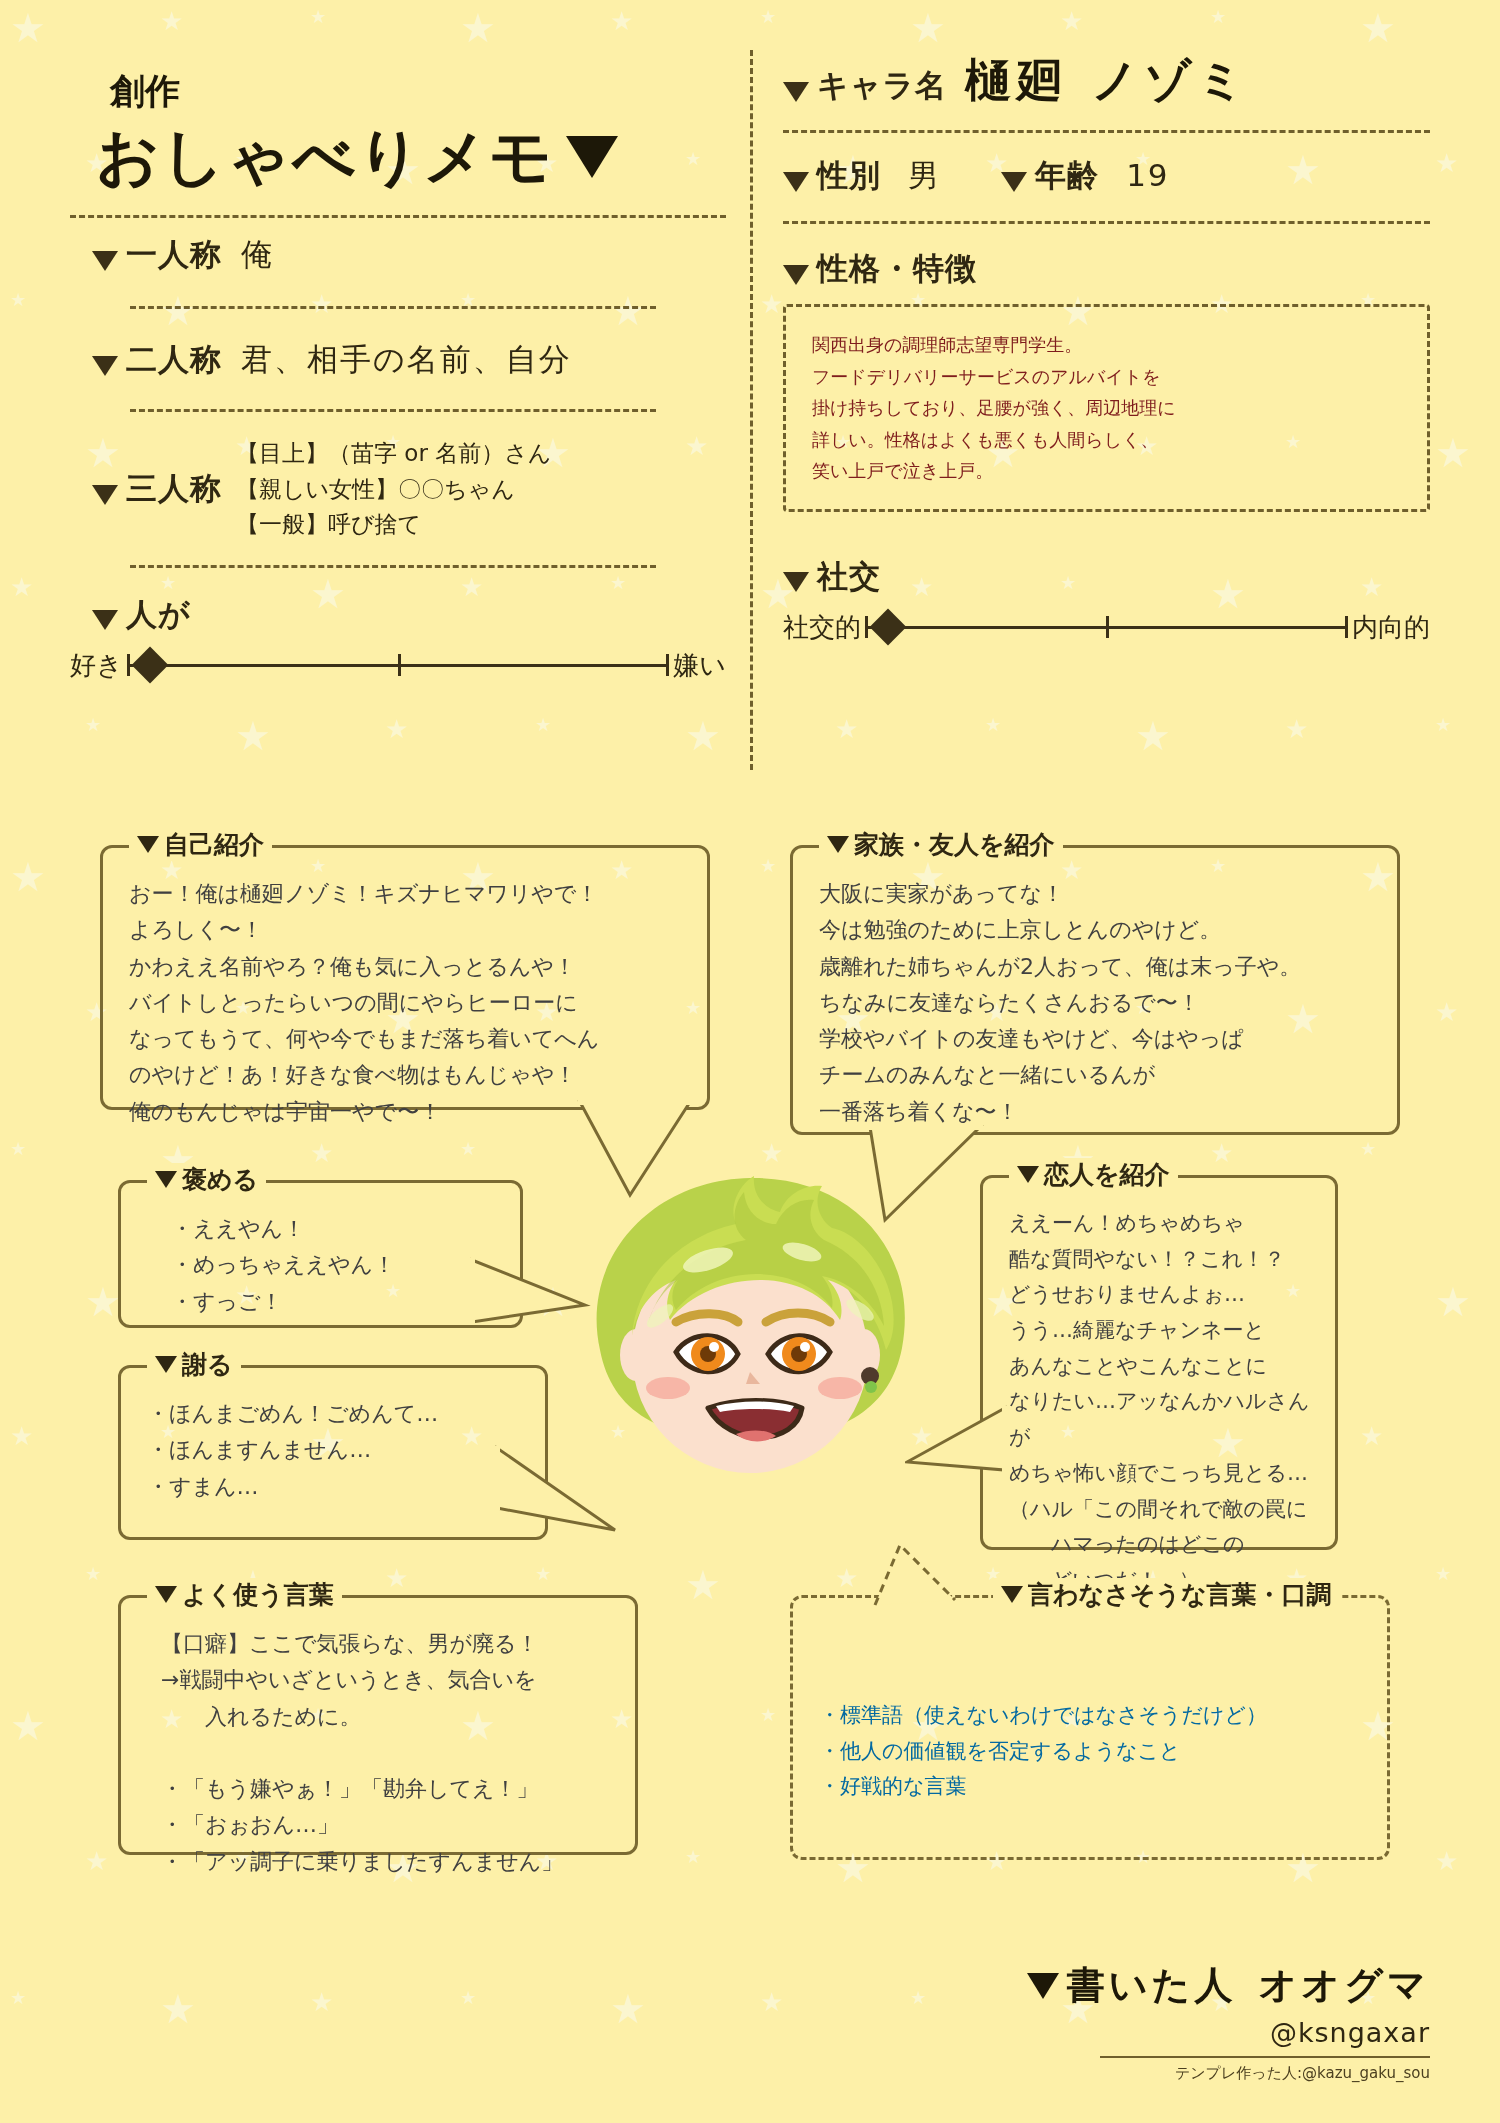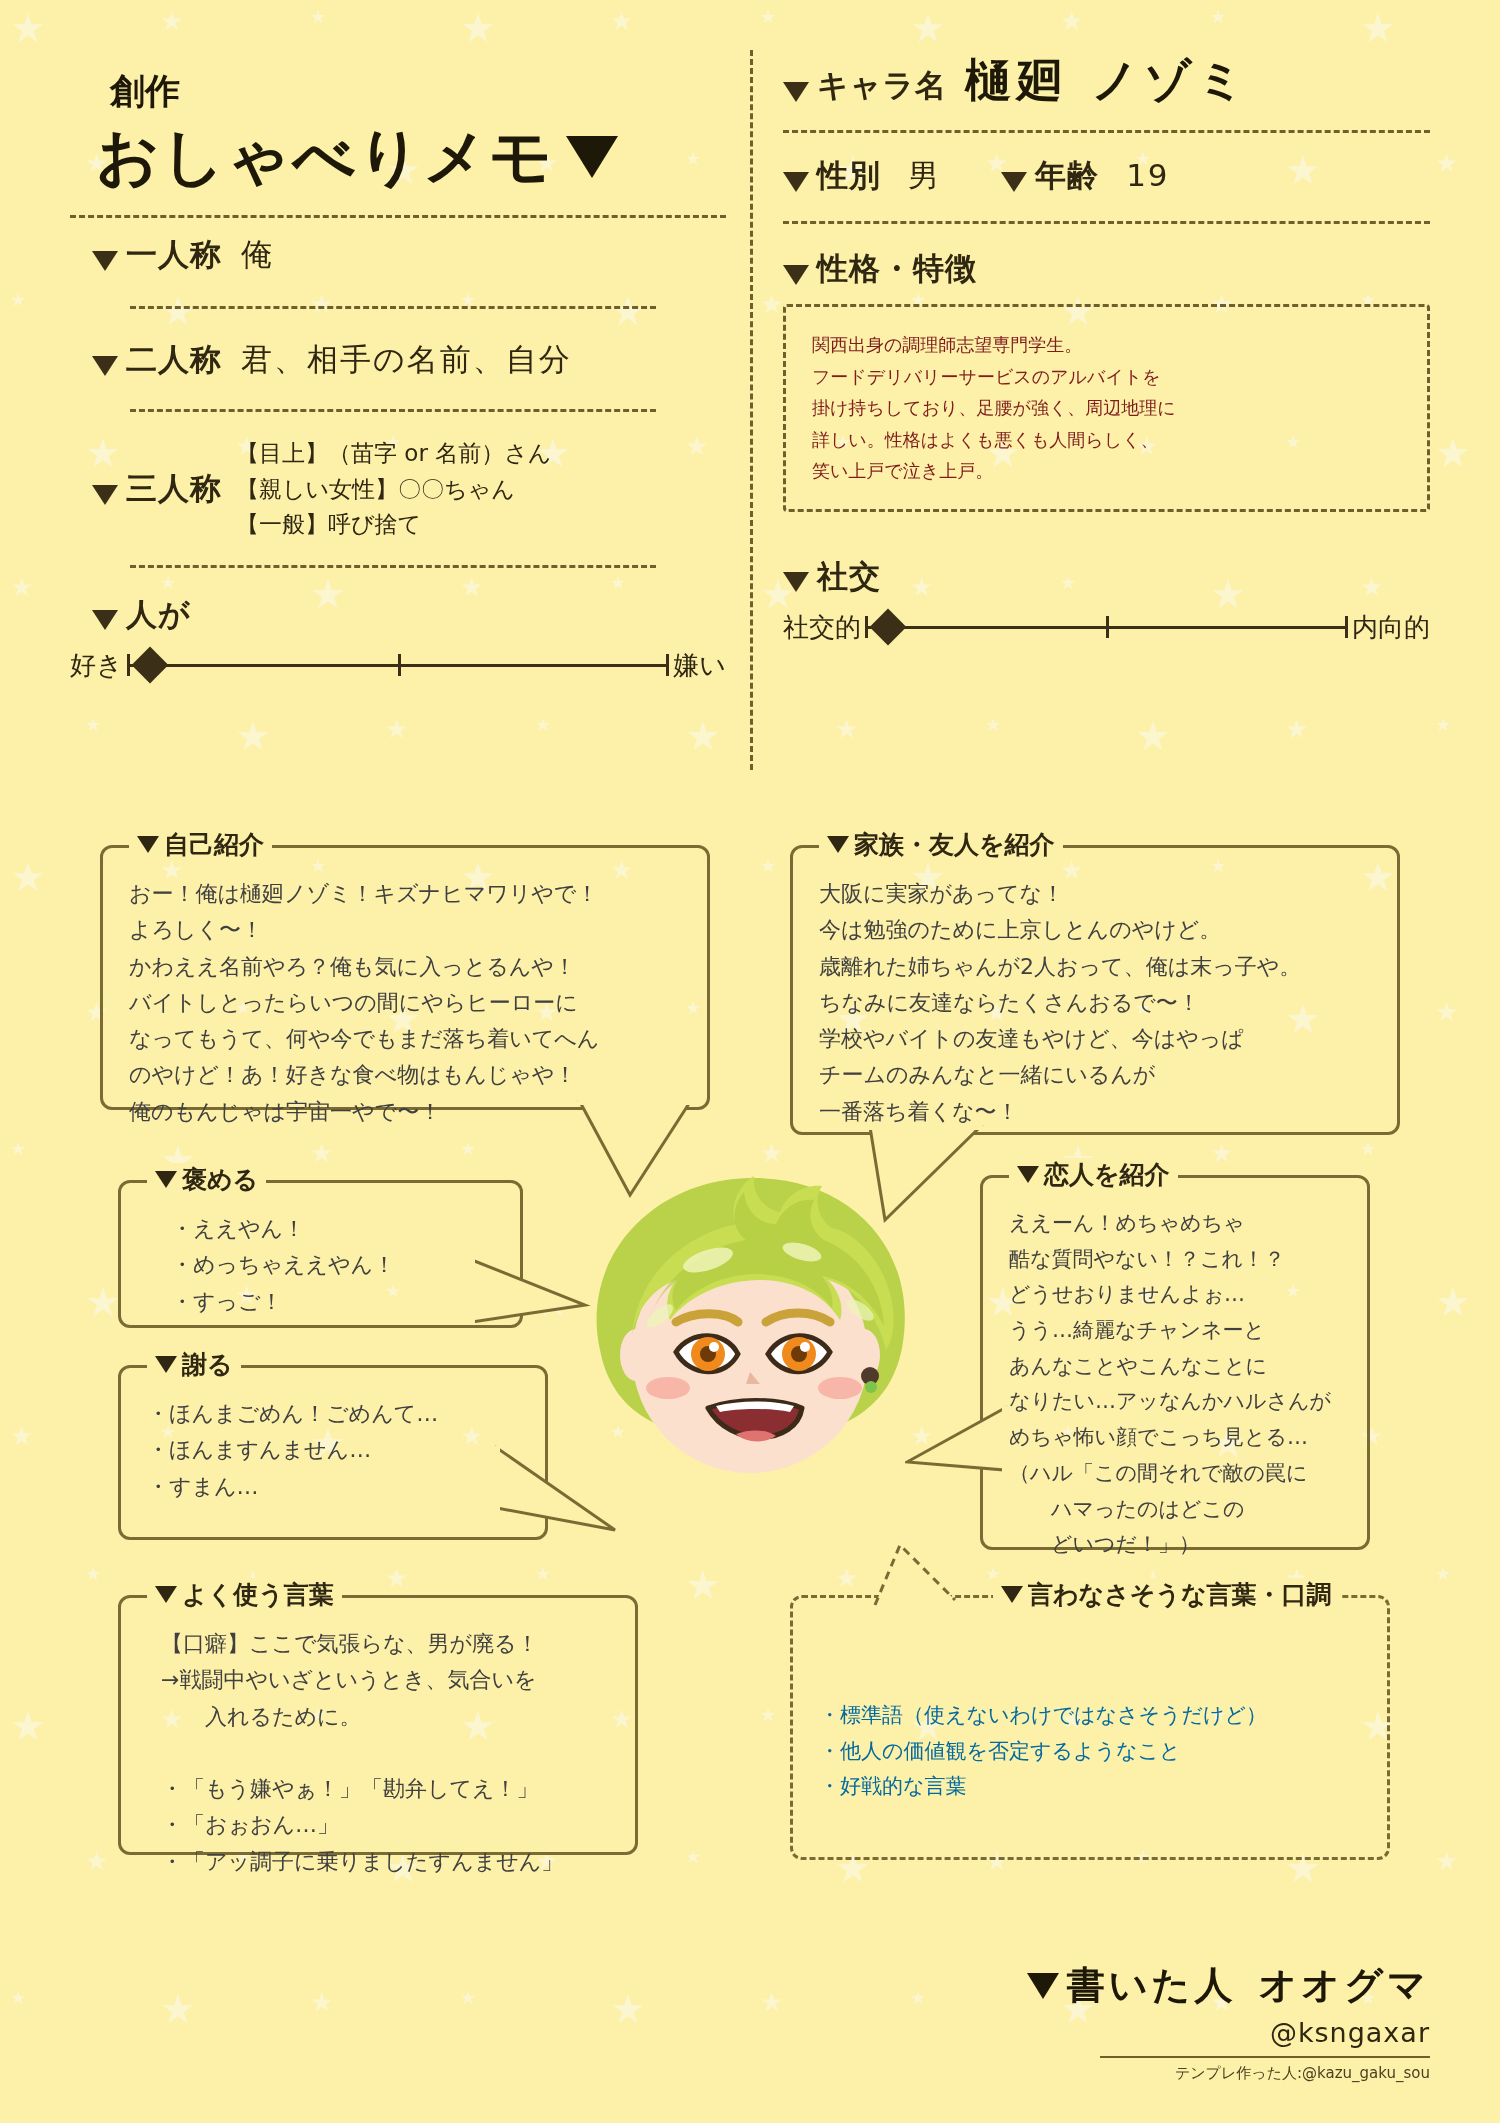--- a/index.html
+++ b/index.html
@@ -584,21 +584,21 @@
     </div>
     <div class="bubble-body" style="padding-left:26px;">・ほんまごめん！ごめんて…
 ・ほんますんません…
 ・すまん…</div>
   </div>
   <svg style="position:absolute; left:495px; top:1440px; width:140px; height:110px; z-index:4;">
     <polygon points="2,8 2,68 120,90" fill="#fdf0a8" stroke="#7a6a33" stroke-width="3"></polygon>
     <rect x="0" y="6" width="5" height="64" fill="#fdf0a8"></rect>
   </svg>
 
-  <div class="bubble" style="left:980px; top:1175px; width:390px; height:375px;">
+  <div class="bubble" style="left:980px; top:1175px; width:358px; height:375px;">
     <div class="bubble-title">
       <span class="tri"></span>
       <span>恋人を紹介</span>
     </div>
     <div class="bubble-body small">ええーん！めちゃめちゃ
 酷な質問やない！？これ！？
 どうせおりませんよぉ…
 うう…綺麗なチャンネーと
 あんなことやこんなことに
 なりたい…アッなんかハルさんが

